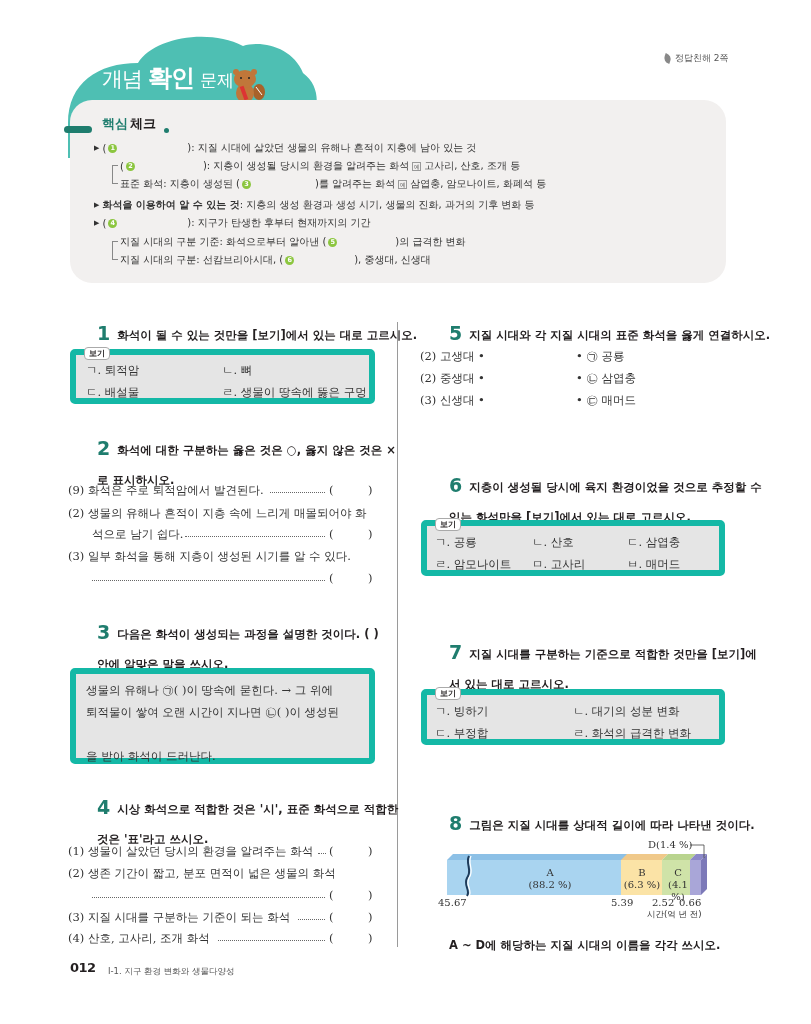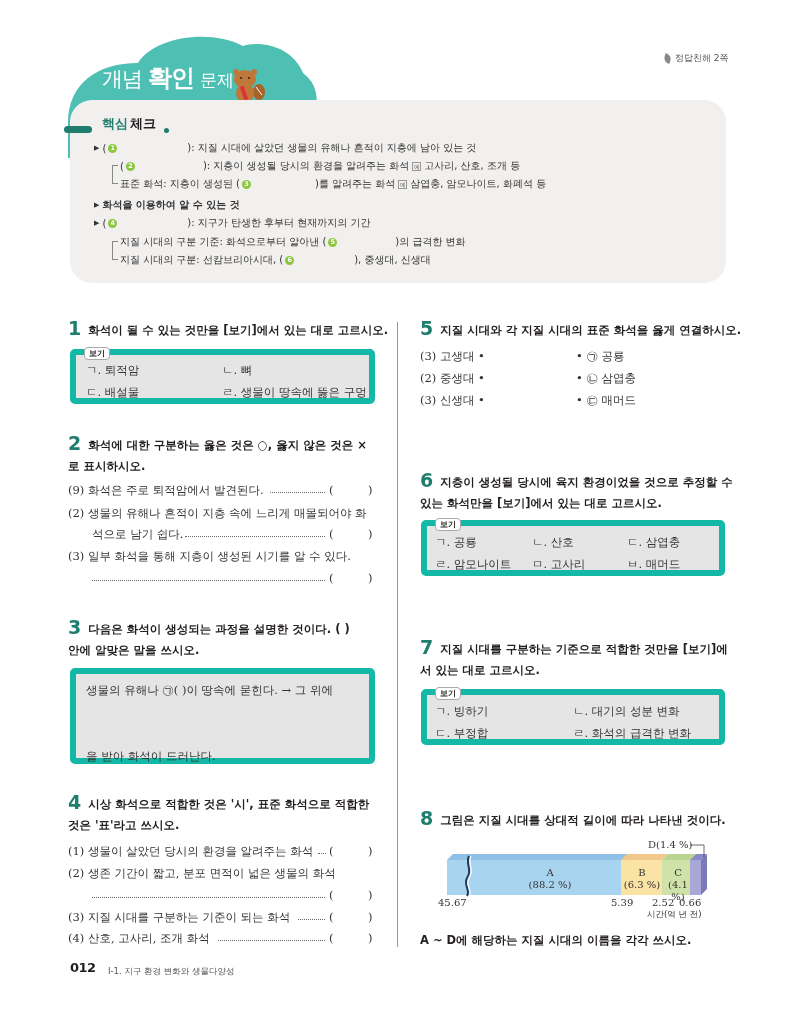--- a/index.html
+++ b/index.html
@@ -25,21 +25,21 @@
 
   .core-line { position:absolute; font-size:10px; color:#333; white-space:nowrap; display:flex; align-items:center; }
   .tri { font-size:7px; margin-right:3px; color:#333; }
   .num { display:inline-block; width:9px; height:9px; border-radius:50%; background:#8cc63f; color:#fff; font-size:6.5px; line-height:9px; text-align:center; font-weight:700; margin:0 2px; }
   .blank { display:inline-block; }
   .ex { display:inline-block; width:9px; height:9px; border:1px solid #999; font-size:6px; line-height:7px; text-align:center; color:#666; margin:0 3px; }
   .bracket { position:absolute; border-left:1px solid #888; border-top:1px solid #888; border-bottom:1px solid #888; width:6px; }
   .bold { font-weight:700; }
 
   
-  .qhead { position:absolute; font-size:11.5px; font-weight:700; color:#231f20; line-height:21px; }
+  .qhead { position:absolute; font-size:11.5px; font-weight:700; color:#231f20; line-height:30px;margin-left:29px; }
   .qnum { font-size:19px; font-weight:700; color:#1f7d6e; margin-right:7px; vertical-align:-1px; }
   .bogi { position:absolute; border:6px solid #14b8a6; border-radius:5px; background:#e5e5e5; }
   .bogi-tag { position:absolute; top:-8px; left:8px; background:#fff; border:1px solid #aaa; border-radius:4px; font-size:8px; font-weight:700; padding:0 4px; line-height:11px; }
   .bogi-item { position:absolute; font-size:11.5px; color:#333; white-space:nowrap; }
   .sline { position:absolute; font-size:11.5px; color:#333; white-space:nowrap; }
   .dots { display:inline-block; border-bottom:1px dotted #666; height:1px; vertical-align:middle; }
   .paren { position:absolute; font-size:11.5px; color:#333; }
   .divider { position:absolute; left:397px; top:322px; width:1px; height:625px; background:#9a9a9a; }
 
   .footer-num { position:absolute; left:70px; top:960px; font-size:13px; font-weight:700; color:#231f20; letter-spacing:-0.5px; }
@@ -101,20 +101,21 @@
   <span>표준 화석: 지층이 생성된 (</span>
   <span class="num">3</span>
   <span class="blank" style="width:62px"></span>
   <span>)를 알려주는 화석</span>
   <span class="ex">예</span>
   <span>삼엽충, 암모나이트, 화폐석 등</span>
 </div>
 <div class="core-line" style="left:94px;top:198px;">
   <span class="tri">▶</span>
   <span class="bold">화석을 이용하여 알 수 있는 것</span>
+  <span>: 지층의 생성 환경과 생성 시기, 생물의 진화, 과거의 기후 변화 등</span>
 </div>
 <div class="core-line" style="left:94px;top:216px;">
   <span class="tri">▶</span>
   <span>(</span>
   <span class="num">4</span>
   <span class="blank" style="width:68px"></span>
   <span>): 지구가 탄생한 후부터 현재까지의 기간</span>
 </div>
 <div class="bracket" style="left:112px;top:241px;height:19px;"></div>
 <div class="core-line" style="left:120px;top:235px;">
@@ -162,20 +163,21 @@
 <span class="dots" style="position:absolute;left:92px;top:580px;width:233px;"></span>
 <div class="paren serif" style="left:329px;top:571px;">(</div>
 <div class="paren serif" style="left:368px;top:571px;">)</div>
 
 <div class="qhead" style="left:68px;top:617px;width:320px;">
   <span class="qnum">3</span><span>다음은 화석이 생성되는 과정을 설명한 것이다. (        )</span><br>
   <span>안에 알맞은 말을 쓰시오.</span>
 </div>
 <div class="bogi" style="left:70px;top:668px;width:305px;height:96px;">
   <div class="bogi-item serif" style="left:10px;top:9px;">생물의 유해나 ㉠(          )이 땅속에 묻힌다. → 그 위에</div>
+  <div class="bogi-item serif" style="left:10px;top:31px;">퇴적물이 쌓여 오랜 시간이 지나면 ㉡(          )이 생성된</div>
   <div class="bogi-item serif" style="left:10px;top:75px;">을 받아 화석이 드러난다.</div>
 </div>
 
 <div class="qhead" style="left:68px;top:792px;width:320px;">
   <span class="qnum">4</span><span>시상 화석으로 적합한 것은 '시', 표준 화석으로 적합한</span><br>
   <span>것은 '표'라고 쓰시오.</span>
 </div>
 <div class="sline serif" style="left:68px;top:844px;">(1) 생물이 살았던 당시의 환경을 알려주는 화석</div>
 <span class="dots" style="position:absolute;left:318px;top:853px;width:8px;"></span>
 <div class="paren serif" style="left:329px;top:844px;">(</div>
@@ -192,21 +194,21 @@
 <div class="paren serif" style="left:368px;top:910px;">)</div>
 
 <div class="sline serif" style="left:68px;top:931px;">(4) 산호, 고사리, 조개 화석</div>
 <span class="dots" style="position:absolute;left:218px;top:940px;width:107px;"></span>
 <div class="paren serif" style="left:329px;top:931px;">(</div>
 <div class="paren serif" style="left:368px;top:931px;">)</div>
 
 <div class="qhead" style="left:420px;top:318px;">
   <span class="qnum">5</span><span>지질 시대와 각 지질 시대의 표준 화석을 옳게 연결하시오.</span>
 </div>
-<div class="sline serif" style="left:420px;top:349px;">(3) 고생대 •</div>
+<div class="sline serif" style="left:420px;top:349px;">(2) 고생대 •</div>
 <div class="sline serif" style="left:420px;top:371px;">(2) 중생대 •</div>
 <div class="sline serif" style="left:420px;top:393px;">(3) 신생대 •</div>
 <div class="sline serif" style="left:576px;top:349px;">• ㉠ 공룡</div>
 <div class="sline serif" style="left:576px;top:371px;">• ㉡ 삼엽충</div>
 <div class="sline serif" style="left:576px;top:393px;">• ㉢ 매머드</div>
 
 <div class="qhead" style="left:420px;top:470px;width:320px;">
   <span class="qnum">6</span><span>지층이 생성될 당시에 육지 환경이었을 것으로 추정할 수</span><br>
   <span>있는 화석만을 [보기]에서 있는 대로 고르시오.</span>
 </div>

